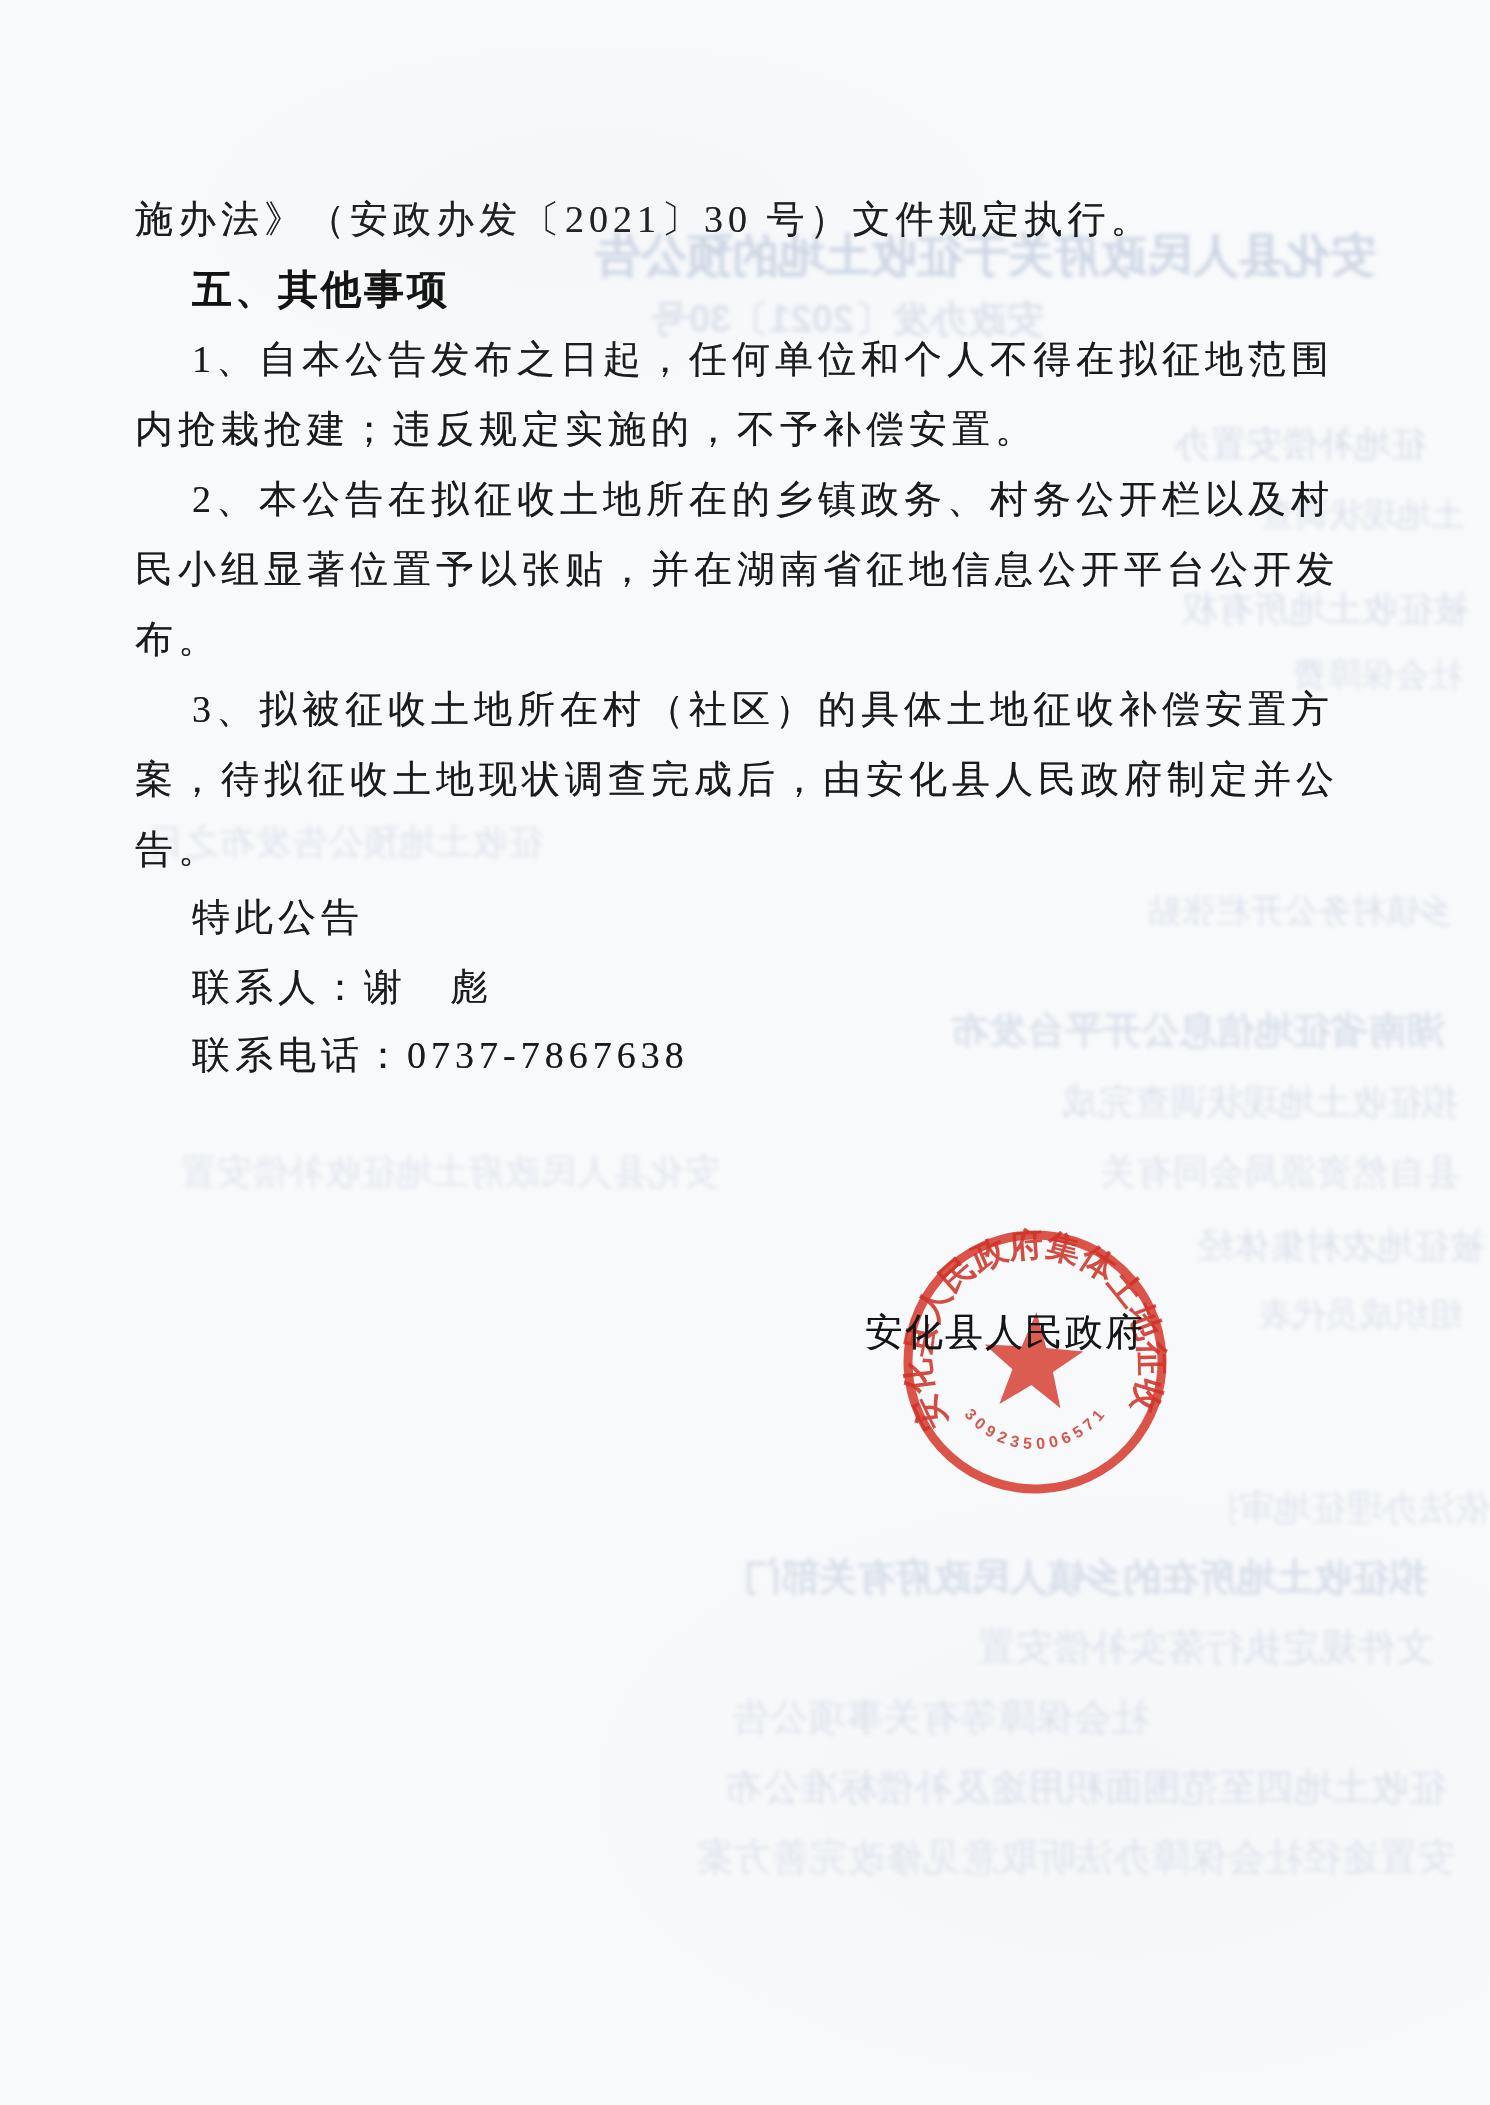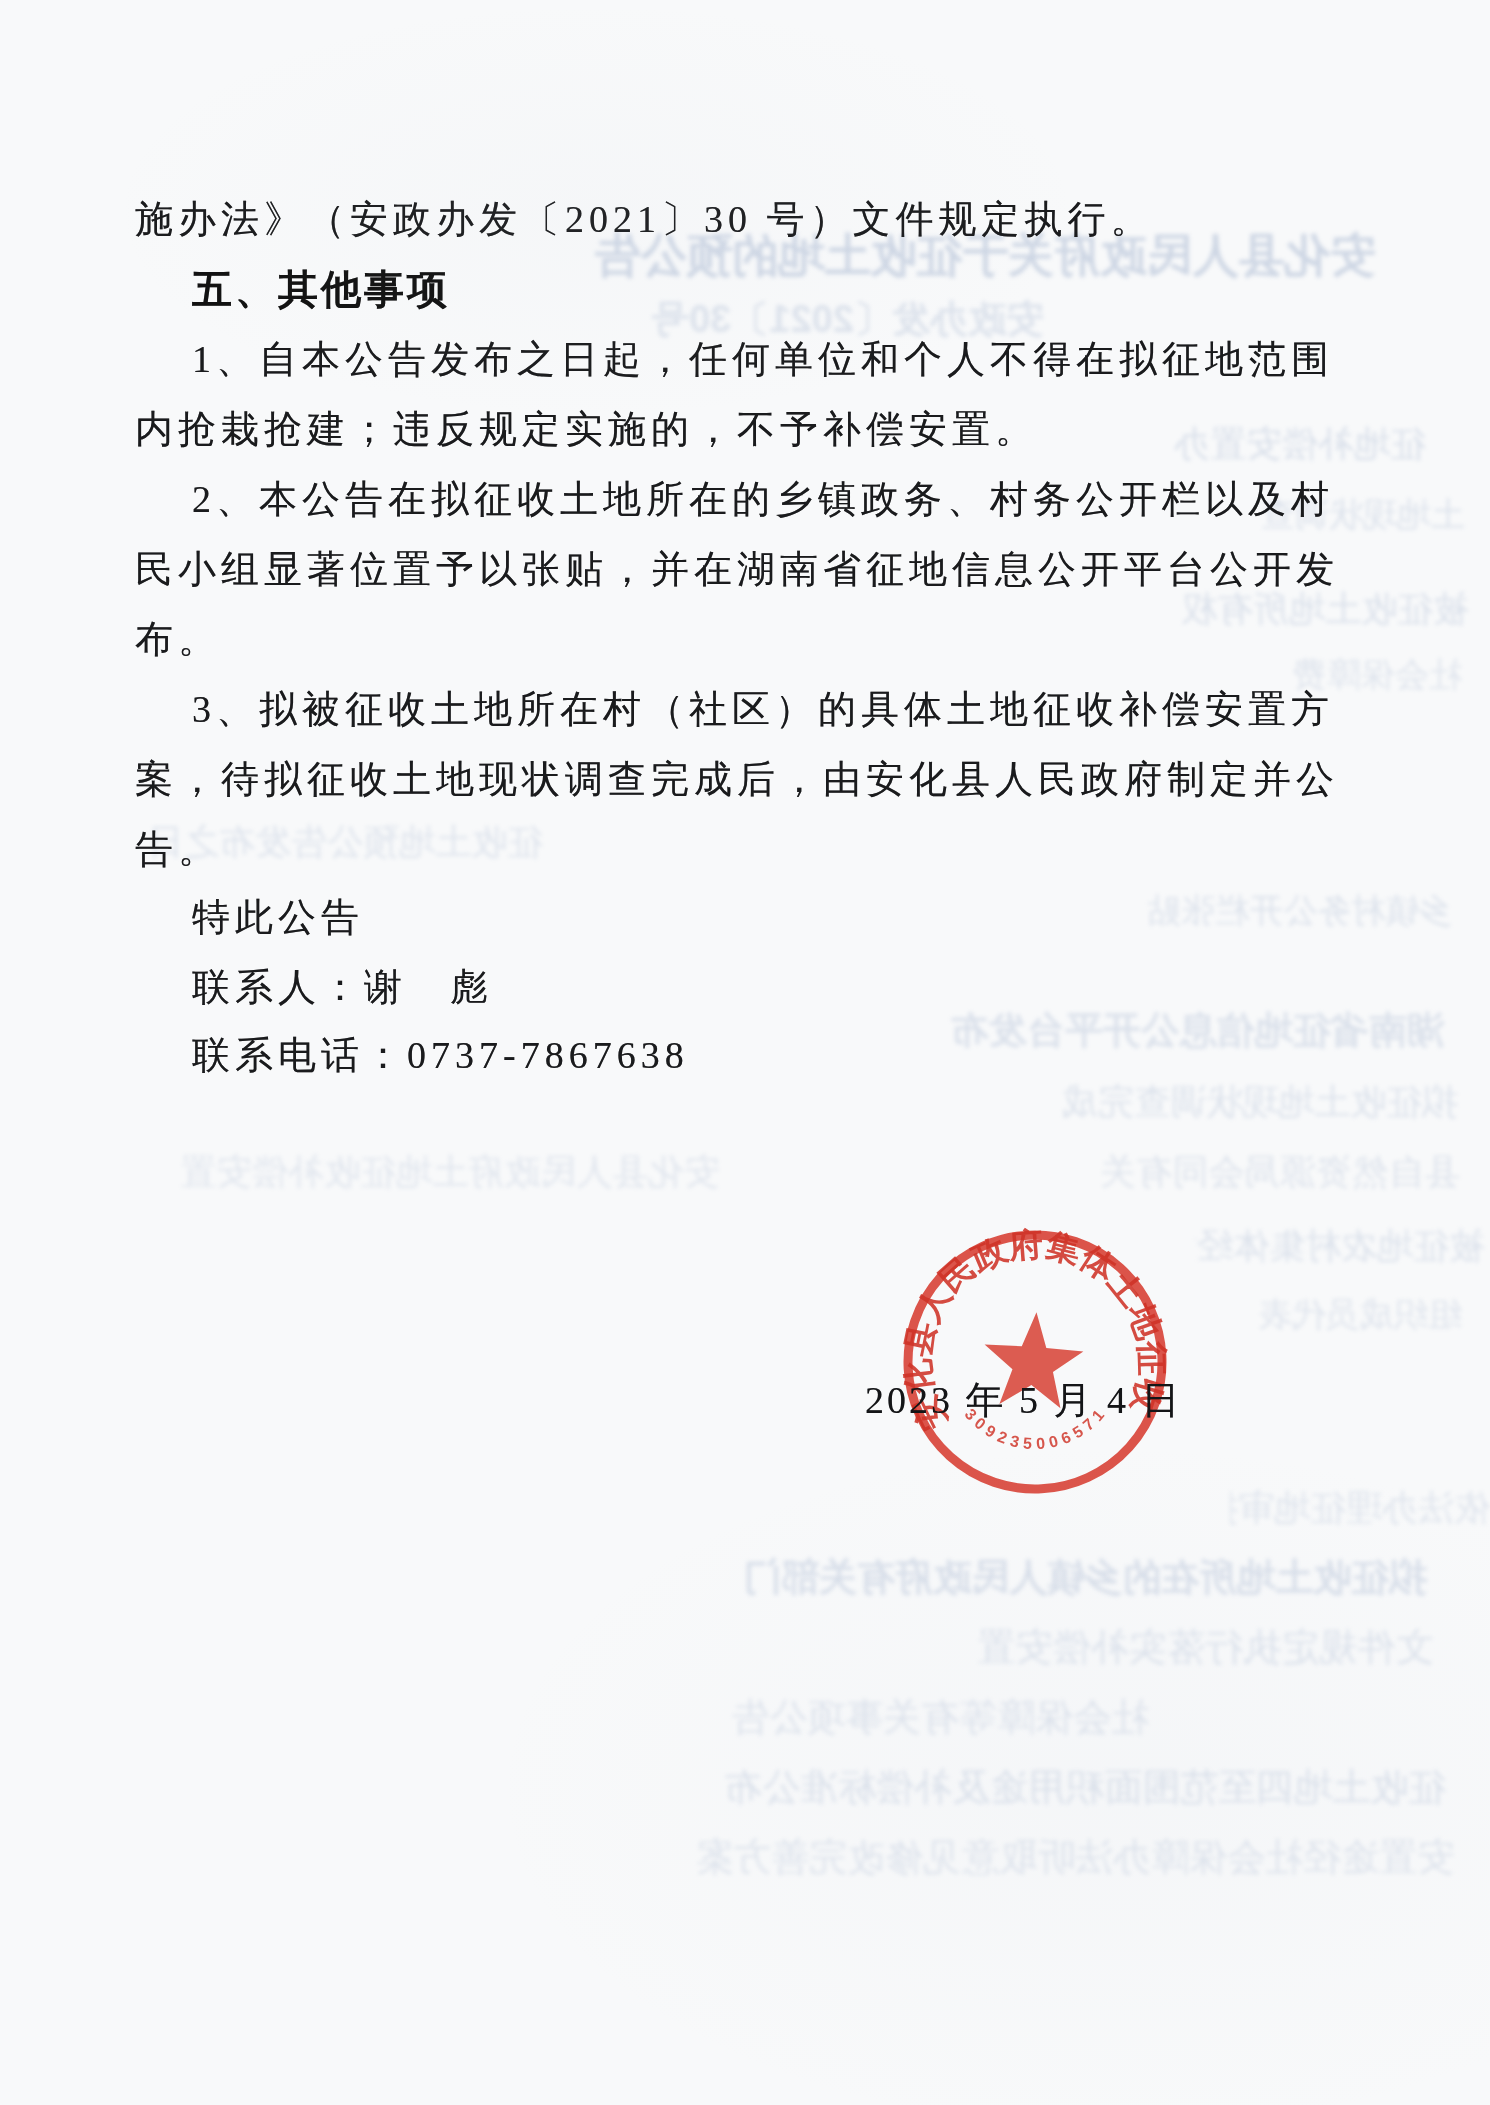--- a/index.html
+++ b/index.html
@@ -109,15 +109,15 @@
       <text font-size="33" font-weight="bold" fill="#cf3327" opacity="0.88" font-family="Liberation Sans, DejaVu Sans, sans-serif">
         <textPath href="#sealArc" startOffset="0" textLength="548" lengthAdjust="spacingAndGlyphs">安化县人民政府集体土地征收专用章</textPath>
       </text>
       <text font-size="16" font-weight="bold" fill="#cf3327" opacity="0.82" font-family="Liberation Sans, DejaVu Sans, sans-serif" letter-spacing="5">
         <textPath href="#sealNumArc" startOffset="8">309235006571</textPath>
       </text>
       <polygon points="140,92 152.3,127 189.5,127.9 160.6,150.5 170.6,186.1 140,165 109.4,186.1 120,150.5 90.5,127.9 127.7,127" fill="#d6392c" opacity="0.82" transform="rotate(7 140 142)"></polygon>
     </svg>
   </div>
 
-  <div class="sig-line" style="top:1376px;left:865px;letter-spacing:3px;">2023 年 5 月 4 日</div>
+  <div class="sig-line" style="top:1308px;left:865px;">安化县人民政府</div>
 
 </div>
 
 </body></html>

